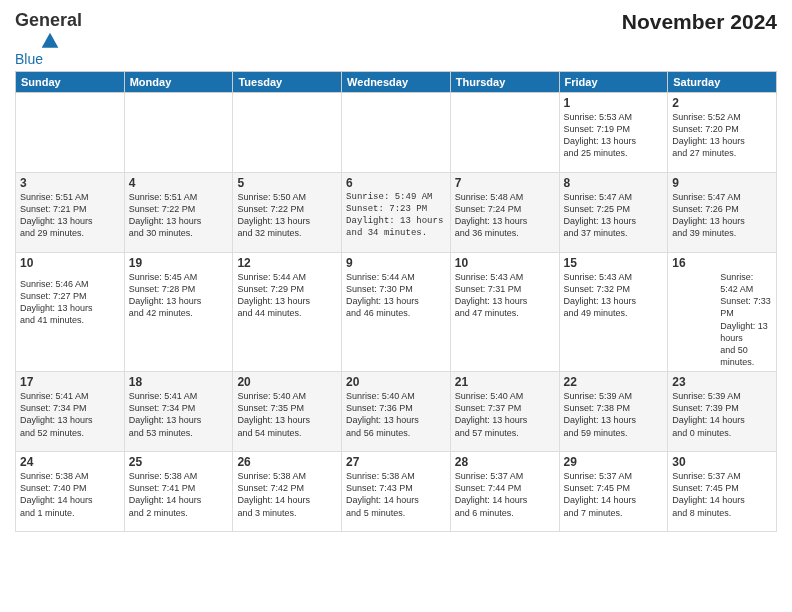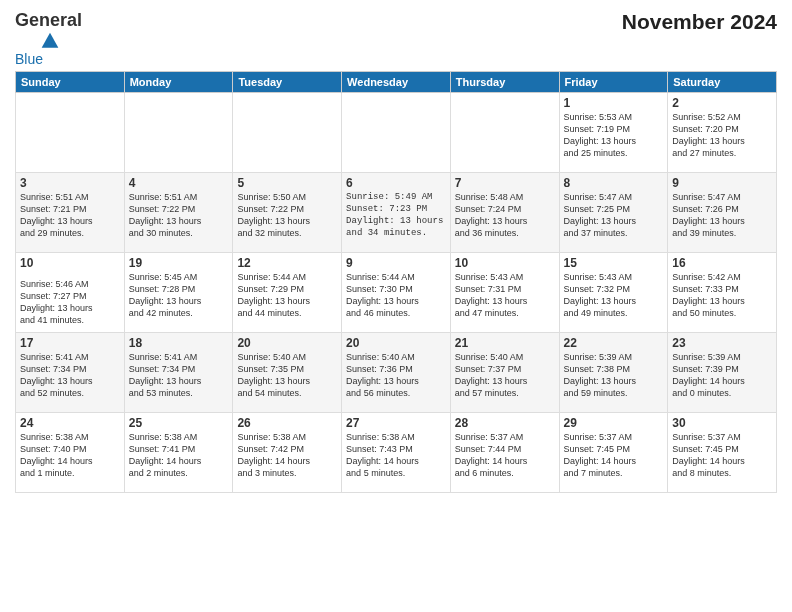--- a/index.html
+++ b/index.html
@@ -243,21 +243,21 @@
           </td>
           <td>
             <span class="day-number">15</span>
             <div class="day-info" style="white-space: pre-line;">Sunrise: 5:43 AM
 Sunset: 7:32 PM
 Daylight: 13 hours
 and 49 minutes.</div>
           </td>
           <td>
             <span class="day-number">16</span>
-            <div class="day-info" style="white-space: pre-line;">Sunrise: 5:42 AM
+            <div class="day-info" style="white-space: pre-line; margin-left: 48px;">Sunrise: 5:42 AM
 Sunset: 7:33 PM
 Daylight: 13 hours
 and 50 minutes.</div>
           </td>
         </tr>
         <tr>
           <td>
             <span class="day-number">17</span>
             <div class="day-info" style="white-space: pre-line;">Sunrise: 5:41 AM
 Sunset: 7:34 PM

